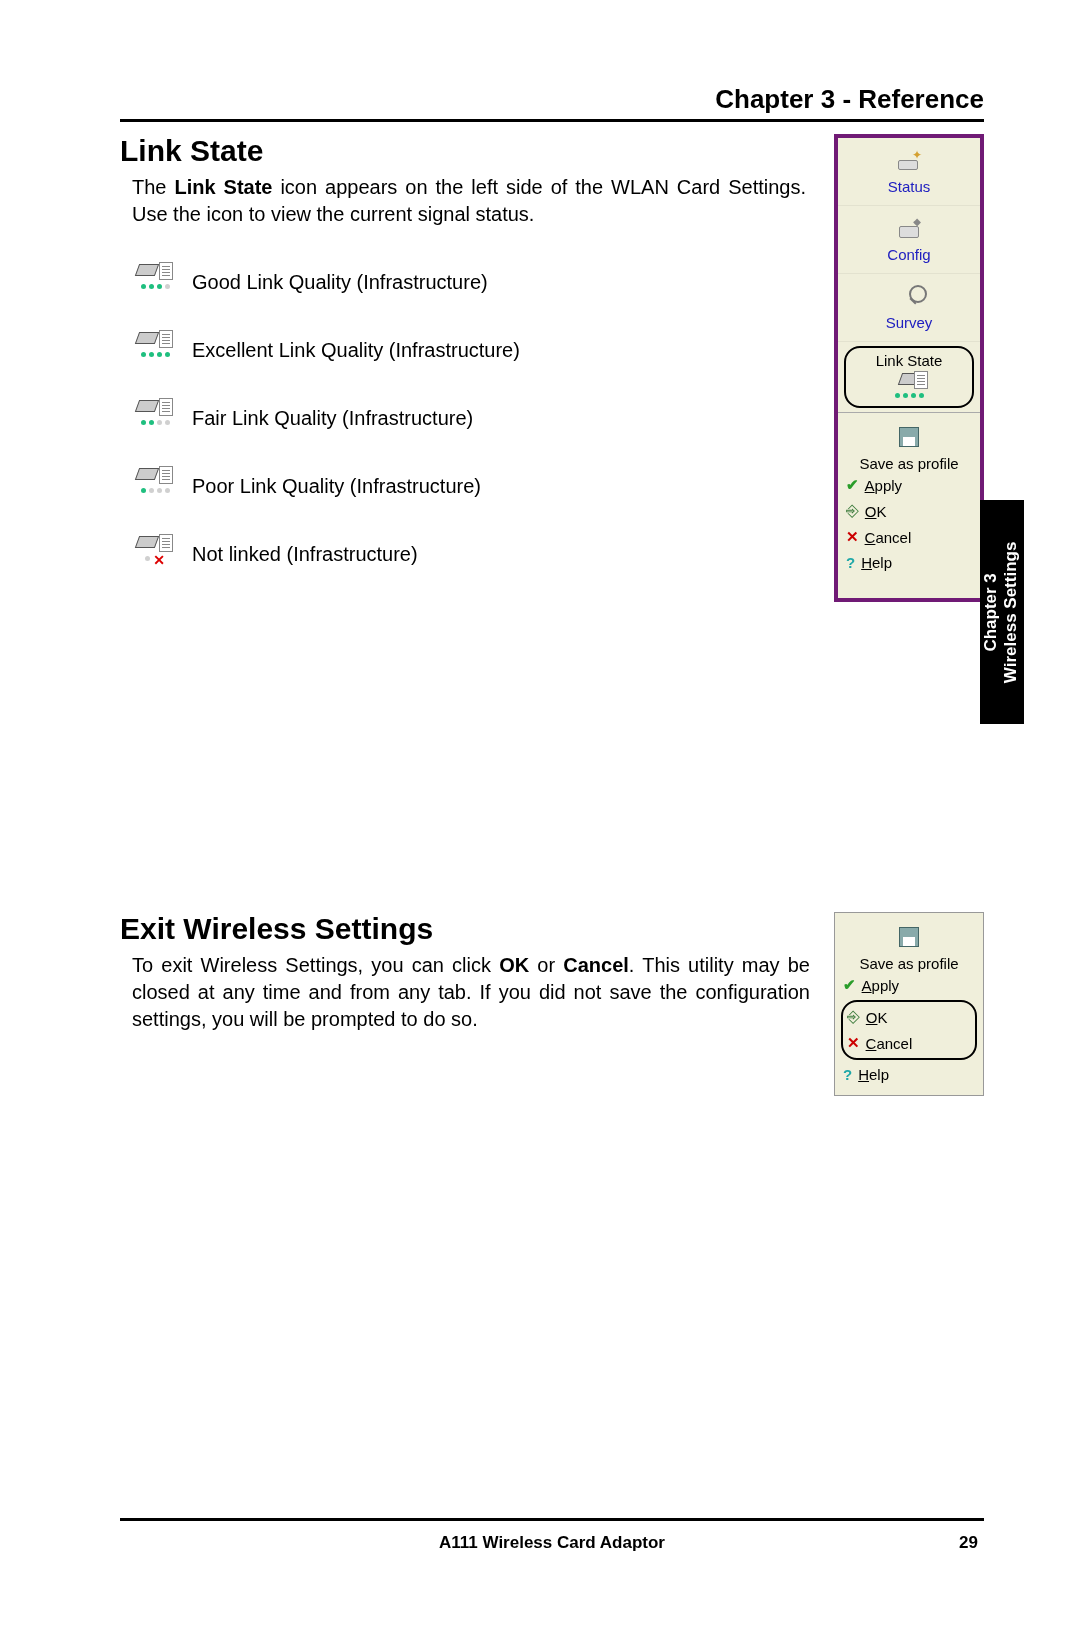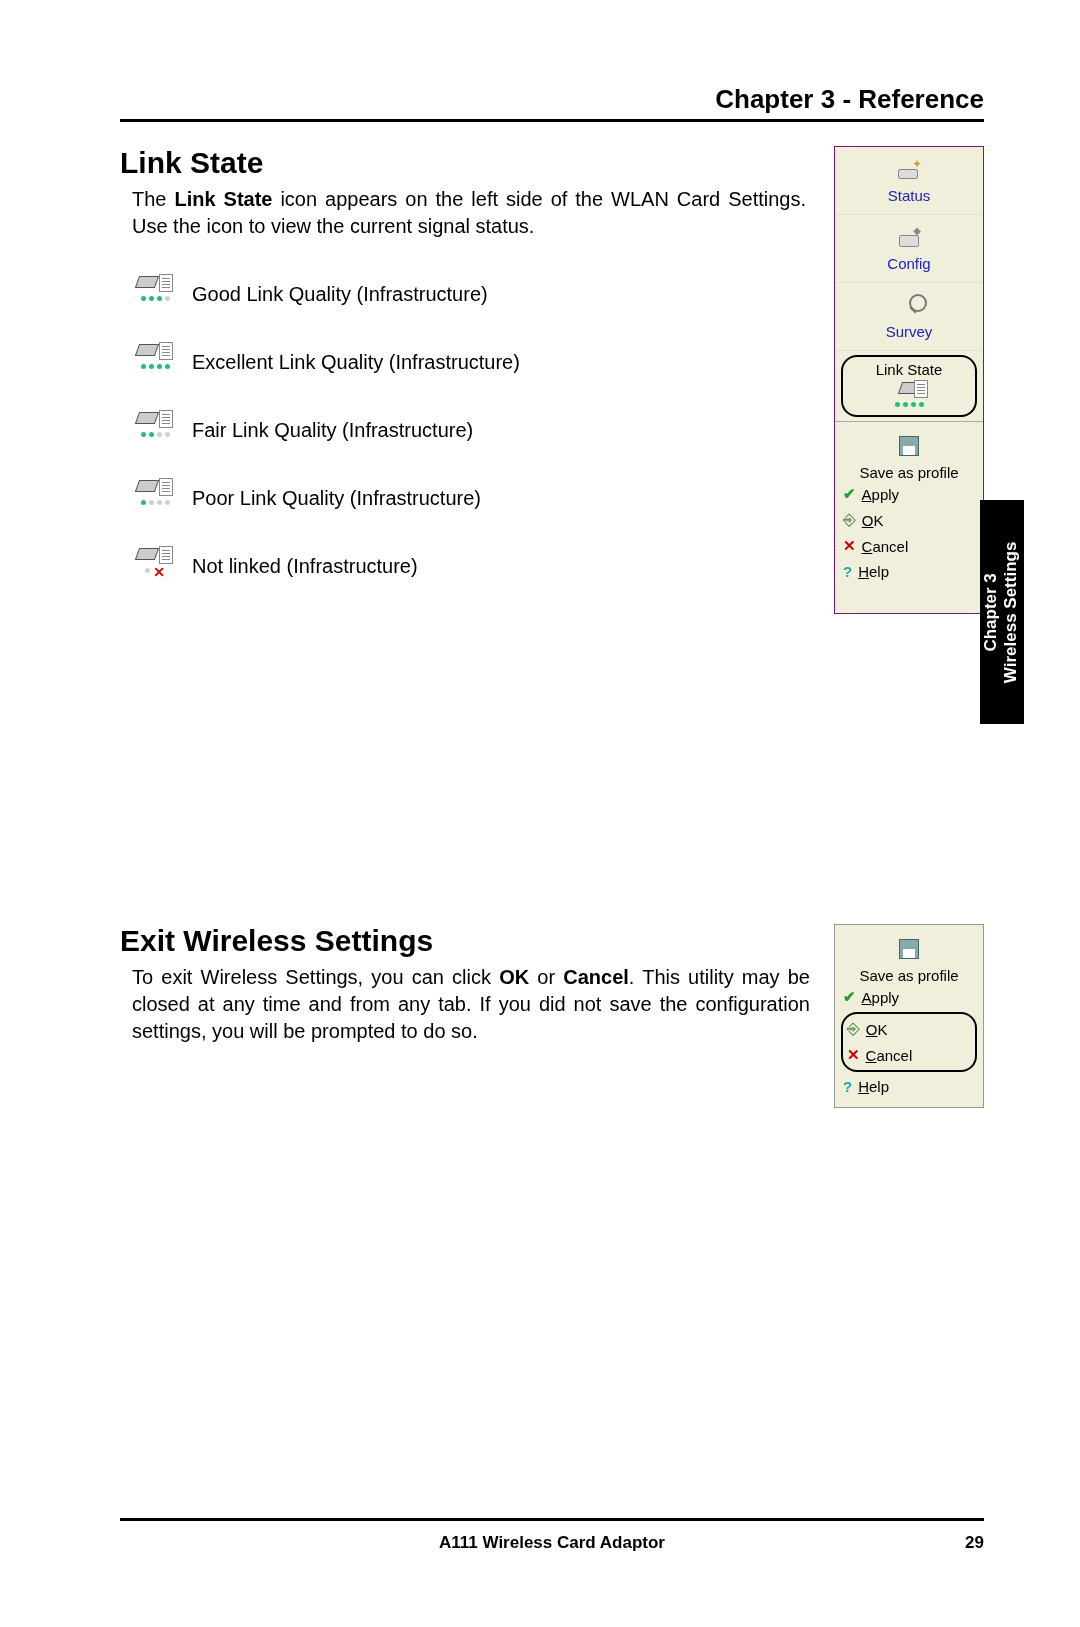--- a/index.html
+++ b/index.html
@@ -1,37 +1,37 @@
 <!DOCTYPE html>
 <html><head>
 <meta charset="utf-8">
 <style>
   * { box-sizing: border-box; margin: 0; padding: 0; }
   body { width: 1080px; height: 1627px; background: #fff; font-family: Arial, Helvetica, sans-serif; position: relative; color: #000; }
   .page { padding: 84px 96px 0 120px; position: relative; }
-  .chapter-header { text-align: right; font-size: 26px; font-weight: bold; border-bottom: 3px solid #000; padding-bottom: 4px; margin-bottom: 24px; }
+  .chapter-header { text-align: right; font-size: 26px; font-weight: bold; border-bottom: 3px solid #000; padding-bottom: 4px; margin-bottom: 12px; }
   .section-row { display: flex; gap: 28px; }
   .section-text { flex: 1; }
   h2 { font-size: 30px; font-weight: bold; margin-bottom: 6px; }
   .intro { font-size: 20px; line-height: 1.35; text-align: justify; margin-left: 12px; }
   .states { margin-top: 34px; padding-left: 8px; }
   .state-row { display: flex; align-items: center; gap: 10px; margin-bottom: 28px; }
   .state-icon { width: 54px; height: 40px; display:flex; flex-direction:column; align-items:center; }
   .cards { display:flex; gap:2px; }
   .dots { display:flex; gap:3px; margin-top:4px; }
   .dot { width:5px; height:5px; border-radius:50%; }
   .dot.g { background:#1fbf7f; }
   .dot.o { background:#d0d0d0; }
   .dot.xmark { width:auto; height:auto; font-size:14px; color:#d00; font-weight:bold; line-height:8px; }
   .note-icon { width:14px; height:18px; background:#fff; border:1px solid #888; position:relative; }
   .note-icon::after { content:""; position:absolute; top:3px; left:2px; width:8px; height:1px; background:#888; box-shadow:0 3px 0 #888,0 6px 0 #888,0 9px 0 #888; }
   .card-icon { width:20px; height:14px; position:relative; }
   .card-icon::before { content:""; position:absolute; width:18px; height:10px; background:#ccc; border:1px solid #555; transform:skewX(-20deg); top:2px; }
   .state-label { font-size:20px; }
-  .sidebar { width: 150px; background:#f0efdb; border:1px solid #701a75; font-family: Tahoma, sans-serif; font-size:15px; text-align:center; }
+  .sidebar { width: 150px; background:#f0efdb; border:4px solid #701a75; font-family: Tahoma, sans-serif; font-size:15px; text-align:center; }
   .sb-item { padding:6px 4px 10px; border-bottom:1px solid rgba(0,0,0,0.05); }
   .sb-icon { height:32px; display:flex; align-items:center; justify-content:center; margin-bottom:2px; }
   .sb-label { color:#2020c0; }
   .link-state-box { border:2.5px solid #000; border-radius:16px; margin:4px 6px; padding:4px 2px 8px; }
   .link-state-box .ls-title { font-size:15px; color:#000; }
   .ls-icons { display:flex; justify-content:center; gap:4px; margin-top:2px; }
   .save-block { border-top:1px solid #aaa; padding:8px 6px 6px; }
   .save-row { display:flex; align-items:center; gap:6px; padding:4px 2px; text-align:left; }
   .save-row span { text-decoration: underline; text-decoration-color: rgba(0,0,0,0); }
   .u { text-decoration: underline !important; }
@@ -40,21 +40,21 @@
   .qmark { color:#1fa8a8; font-weight:bold; }
   .okicon { color:#3a7a3a; font-size:16px; }
   .ring-box { border:2.5px solid #000; border-radius:16px; padding:2px 2px; margin:2px 0; }
   .sidebar2 { width:150px; background:#f0efdb; border:1px solid #999; font-family:Tahoma,sans-serif; font-size:15px; }
   .sidebar2 .save-block { border-top:none; padding:8px 6px; }
   .side-tab { position:absolute; right:56px; top:500px; background:#000; color:#fff; width:44px; height:224px; display:flex; align-items:center; justify-content:center; }
   .side-tab-inner { transform: rotate(-90deg); white-space:nowrap; font-size:17px; font-weight:bold; text-align:center; line-height:1.2; }
   .footer { position:absolute; left:120px; right:96px; bottom:74px; }
   .footer-line { border-top:3px solid #000; height:0; margin-bottom:12px; }
   .footer-row { display:flex; justify-content:center; font-size:17px; font-weight:bold; position:relative; }
-  .footer-page { position:absolute; right:0; }
+  .footer-page { position:absolute; right:6px; }
   .exit-section { margin-top: 310px; display:flex; gap:24px; }
   .magnify { position:relative; width:22px; height:22px; }
   .magnify::before { content:""; position:absolute; width:14px; height:14px; border:2px solid #777; border-radius:50%; }
   .magnify::after { content:""; position:absolute; width:2px; height:8px; background:#777; transform:rotate(-45deg); left:14px; top:12px; }
   .floppy { width:20px; height:20px; background:#8aa; border:1px solid #466; position:relative; }
   .floppy::after { content:""; position:absolute; bottom:0; left:3px; width:12px; height:9px; background:#fff; }
   .arrow-about { width:22px; height:18px; position:relative; }
   .arrow-about::before { content:"▶"; color:#e6c84a; font-size:20px; position:absolute; left:0; top:-2px; }
   .arrow-about::after { content:"?"; color:#1fa8a8; font-weight:bold; position:absolute; left:12px; top:-2px; font-size:14px; }
   .status-ico { position:relative; width:26px; height:20px; }

